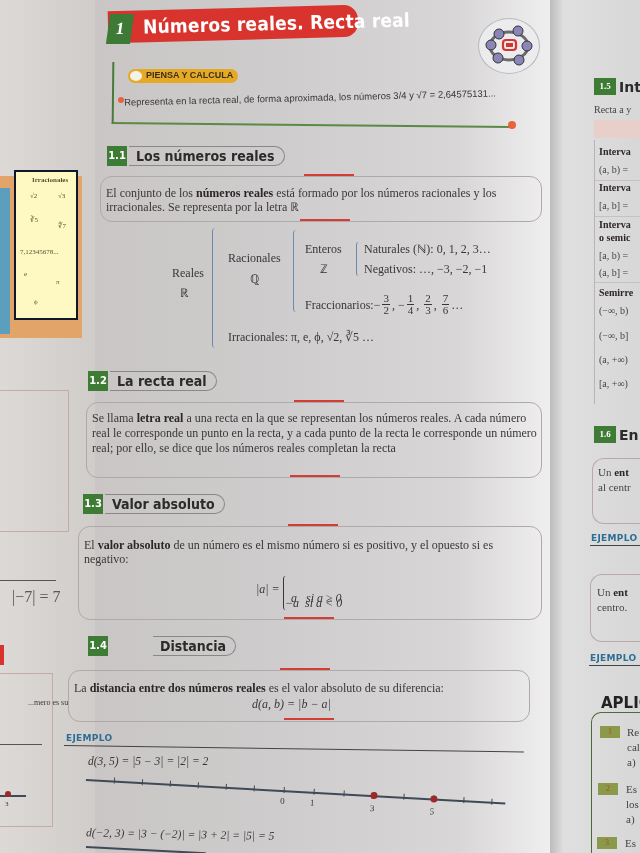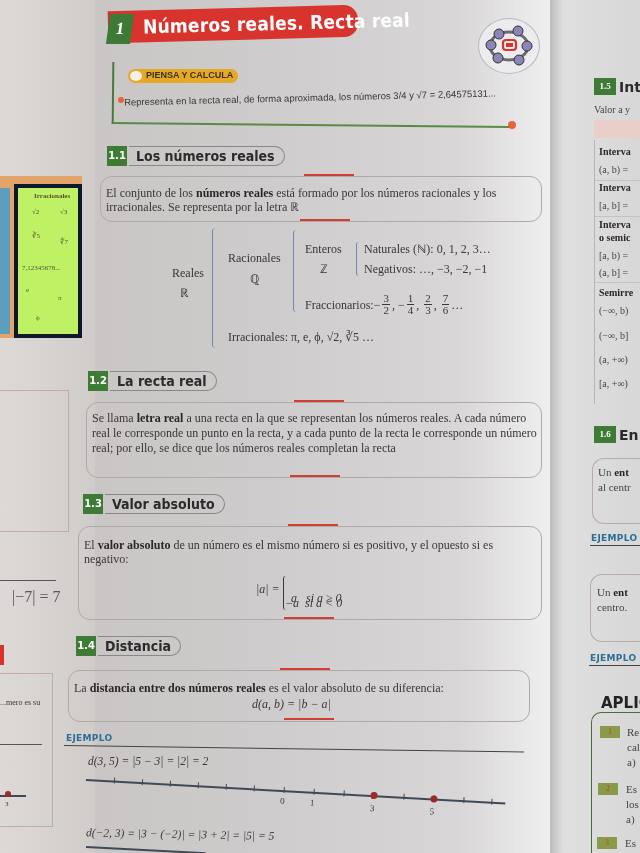--- a/index.html
+++ b/index.html
@@ -5,21 +5,21 @@
   html,body{margin:0;padding:0;}
   body{width:640px;height:853px;overflow:hidden;position:relative;
     background:linear-gradient(90deg,#d9d6d4 0%,#cfccca 15%,#c8c6c6 50%,#dcdad9 80%,#e9e8e7 86%,#d7d6d6 88%,#cfcfcf 100%);
     font-family:"Liberation Serif",serif;color:#3a3638;}
   .abs{position:absolute;}
   .sans{font-family:"Liberation Sans",sans-serif;}
   .cond{font-family:"DejaVu Sans",sans-serif;font-stretch:condensed;}
   
   .left-page{left:0;top:0;width:95px;height:853px;background:linear-gradient(90deg,#dcd9d7,#cfccca);}
   .left-box{left:0;top:176px;width:82px;height:162px;background:#e3a46a;}
-  .left-inner{left:14px;top:184px;width:60px;height:146px;background:#bef264;border:4px solid #0f172a;}
+  .left-inner{left:14px;top:170px;width:60px;height:146px;background:#fef9c3;border:2px solid #0f172a;}
   .left-inner span{position:absolute;font-size:7px;color:#5a5030;}
   .left-blue{left:0;top:188px;width:10px;height:146px;background:#5b9ebd;}
   .left-empty{left:0;top:390px;width:68px;height:140px;border:1px solid #c7a9a6;border-left:none;}
   .left-empty2{left:0;top:673px;width:52px;height:152px;border:1px solid #c7a9a6;border-left:none;}
   
   .main-page{left:95px;top:0;width:455px;height:853px;background:linear-gradient(90deg,#c9c6c5 0%,#cecccc 40%,#d8d6d6 80%,#f0efef 100%);}
   .title-bar{left:108px;top:8px;width:250px;height:32px;background:#d8332c;border-radius:0 14px 14px 0;transform:rotate(-1.5deg);}
   .title-num{left:108px;top:14px;width:24px;height:30px;background:#3d7a36;color:#fff;font-size:17px;font-weight:bold;text-align:center;line-height:30px;transform:skewX(-8deg);}
   .title-text{left:143px;top:12px;color:#fff;font-size:19px;font-weight:bold;transform:rotate(-1.5deg);letter-spacing:0.2px;}
   .geo-icon{left:478px;top:18px;width:60px;height:54px;border-radius:50%;background:#ecebee;border:1px solid #b9b8bd;}
@@ -65,21 +65,21 @@
   <span style="left:4px;top:76px;">7,12345678...</span>
   <span style="left:8px;top:98px;">e</span>
   <span style="left:40px;top:106px;">π</span>
   <span style="left:18px;top:126px;">ϕ</span>
 </div>
 <div class="abs left-empty"></div>
 <div class="abs" style="left:0;top:580px;width:56px;height:1px;background:#555;"></div>
 <div class="abs body-text" style="left:12px;top:590px;font-size:16px;color:#5a5560;">|−7| = 7</div>
 <div class="abs" style="left:0;top:645px;width:4px;height:20px;background:#d8332c;"></div>
 <div class="abs left-empty2"></div>
-<div class="abs body-text" style="left:0;top:696px;font-size:8px;">...mero es su</div>
+<div class="abs body-text" style="left:0;top:696px;font-size:8px;padding-left:28px;">...mero es su</div>
 <div class="abs" style="left:0;top:744px;width:42px;height:1px;background:#555;"></div>
 <div class="abs numline" style="left:0;top:795px;width:26px;"></div>
 <div class="abs red-dot" style="left:5px;top:791px;width:6px;height:6px;background:#9b2a2a;"></div>
 <div class="abs" style="left:5px;top:800px;font-size:7px;">3</div>
 
 <div class="abs main-page"></div>
 
 <div class="abs title-bar"></div>
 <div class="abs title-num">1</div>
 <div class="abs title-text cond">Números reales. Recta real</div>
@@ -179,21 +179,21 @@
 <div class="abs red-mark" style="left:288px;top:524px;"></div>
 <div class="abs red-mark" style="left:284px;top:617px;"></div>
 <div class="abs body-text" style="left:84px;top:538px;width:450px;">
   <span>El </span><b>valor absoluto</b><span> de un número es el mismo número si es positivo, y el opuesto si es negativo:</span>
 </div>
 <div class="abs body-text math" style="left:256px;top:582px;">|a| =</div>
 <div class="abs brace" style="left:283px;top:576px;width:5px;height:34px;border-color:#3b3638;"></div>
 <div class="abs body-text math" style="left:291px;top:591px;white-space:pre;">a   si a ≥ 0</div>
 <div class="abs body-text math" style="left:285px;top:596px;white-space:pre;">−a  si a &lt; 0</div>
 
-<div class="abs sec" style="left:76px;top:636px;">
+<div class="abs sec" style="left:88px;top:636px;gap:43px;">
   <div class="sec-num">1.4</div>
   <div class="sec-title">Distancia</div>
 </div>
 <div class="abs defbox" style="left:68px;top:670px;width:460px;height:50px;"></div>
 <div class="abs red-mark" style="left:280px;top:668px;"></div>
 <div class="abs red-mark" style="left:284px;top:718px;"></div>
 <div class="abs body-text" style="left:74px;top:681px;width:450px;">
   <span>La </span><b>distancia entre dos números reales</b><span> es el valor absoluto de su diferencia:</span>
 </div>
 <div class="abs body-text math" style="left:252px;top:697px;">d(a, b) = |b − a|</div>
@@ -226,21 +226,21 @@
   <div class="abs" style="left:345px;top:8px;font-size:9px;">5</div>
 </div>
 <div class="abs" style="left:86px;top:846px;width:120px;height:1.5px;background:#3f4a57;transform:rotate(3deg);transform-origin:left;"></div>
 
 <div class="abs right-page"></div>
 
 <div class="abs" style="left:594px;top:78px;display:flex;align-items:center;gap:3px;">
   <div class="rp-sec">1.5</div>
   <div class="rp-title">Int</div>
 </div>
-<div class="abs rp-cell" style="left:594px;top:104px;">Valor a y</div>
+<div class="abs rp-cell" style="left:594px;top:104px;">Recta a y</div>
 <div class="abs" style="left:594px;top:120px;width:46px;height:18px;background:#e9cfc9;"></div>
 <div class="abs" style="left:594px;top:140px;width:46px;height:264px;border-left:1px solid #b8b5b5;">
   <div class="abs rp-bold" style="left:4px;top:6px;">Interva</div>
   <div class="abs rp-cell" style="left:4px;top:24px;">(a, b) =</div>
   <div class="abs" style="left:0;top:40px;width:46px;height:1px;background:#c5c2c2;"></div>
   <div class="abs rp-bold" style="left:4px;top:42px;">Interva</div>
   <div class="abs rp-cell" style="left:4px;top:60px;">[a, b] =</div>
   <div class="abs" style="left:0;top:76px;width:46px;height:1px;background:#c5c2c2;"></div>
   <div class="abs rp-bold" style="left:4px;top:79px;">Interva</div>
   <div class="abs rp-bold" style="left:4px;top:92px;">o semic</div>

